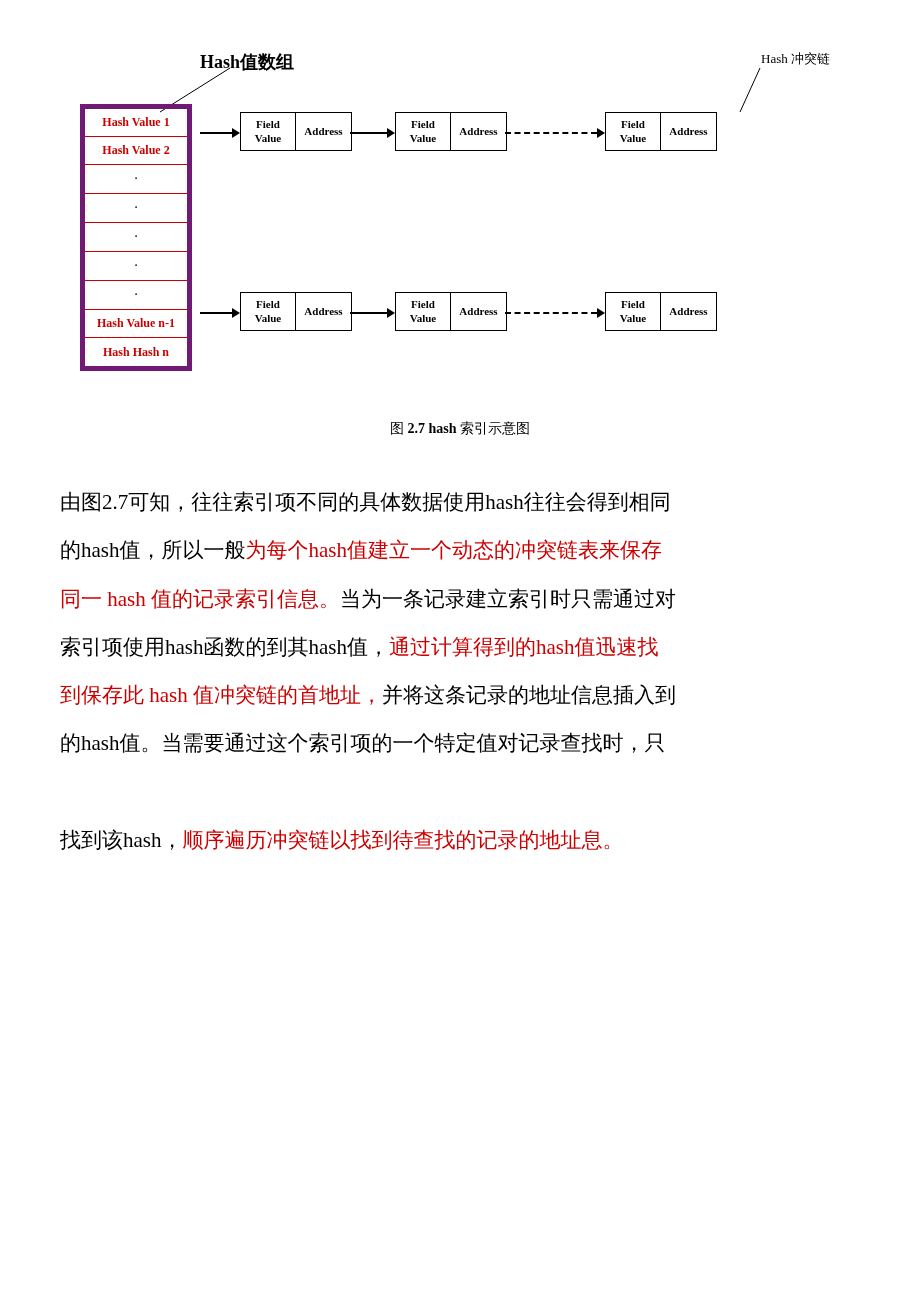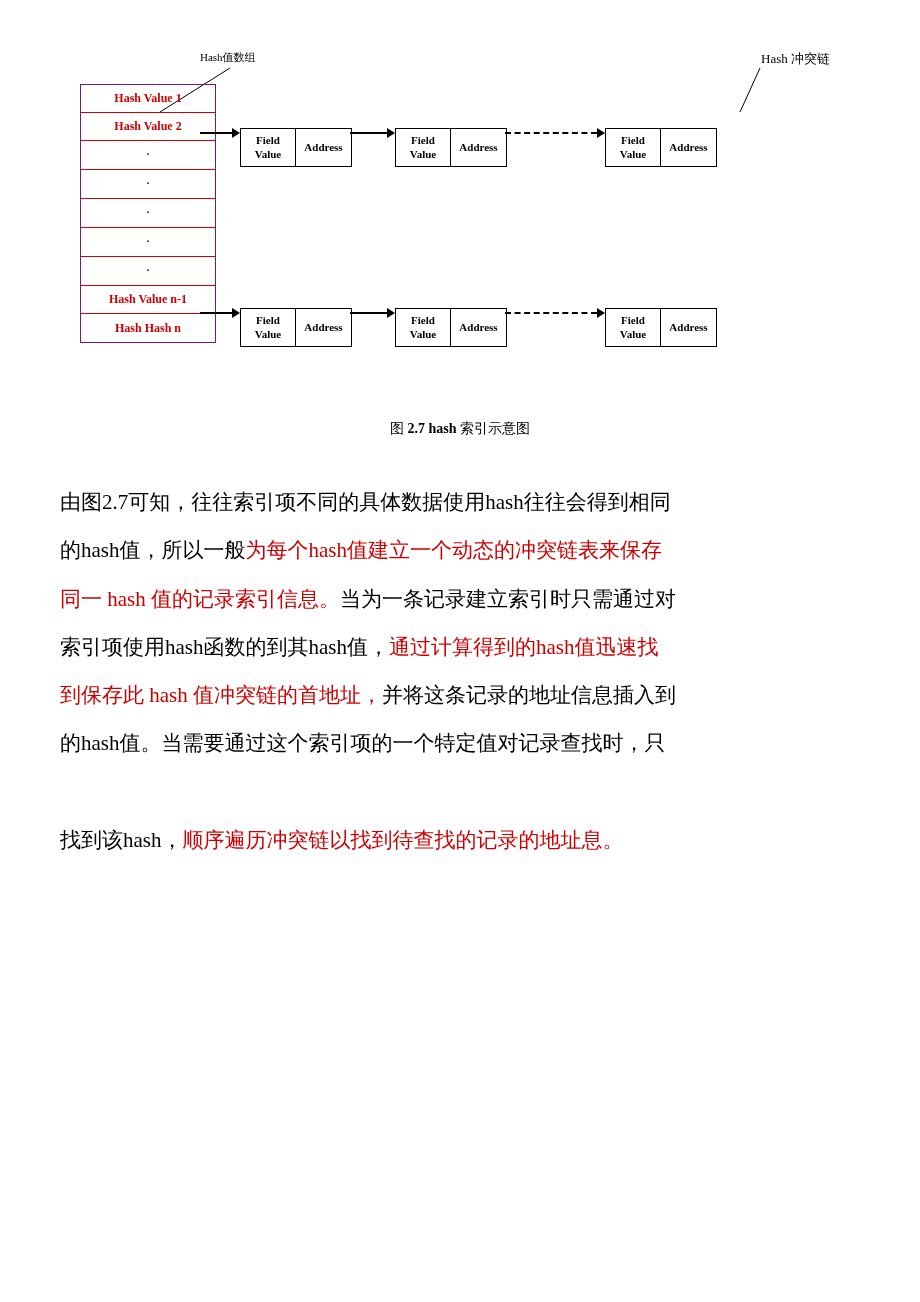--- a/index.html
+++ b/index.html
@@ -19,38 +19,39 @@
       width: 800px;
       margin: 0 auto 10px auto;
       height: 370px;
     }
 
     
     .label-hash-array {
       position: absolute;
       top: 10px;
       left: 140px;
-      font-size: 11px;
-      color: #000;
+      font-size: 18px;
+      color: #000;
+      font-weight: bold;
     }
     .label-hash-chain {
       position: absolute;
       top: 10px;
       right: 30px;
       font-size: 13px;
       color: #000;
     }
 
     
     .hash-array-box {
       position: absolute;
       left: 20px;
-      top: 44px;
-      width: 136px;
-      border: 1px solid #701a75;
+      top: 64px;
+      width: 112px;
+      border: 5px solid #701a75;
     }
     .hash-array-cell {
       border-bottom: 1px solid #c00;
       padding: 6px 4px;
       font-size: 12px;
       text-align: center;
       font-weight: bold;
       color: #c00;
       min-height: 28px;
       display: flex;
@@ -65,21 +66,20 @@
     }
     .hash-array-cell:last-child {
       border-bottom: none;
     }
 
     
     .node-box {
       position: absolute;
       display: flex;
       border: 1px solid #000;
-      margin-top: 16px;
     }
     .node-cell {
       padding: 4px 6px;
       font-size: 11px;
       font-weight: bold;
       text-align: center;
       display: flex;
       align-items: center;
       justify-content: center;
     }

